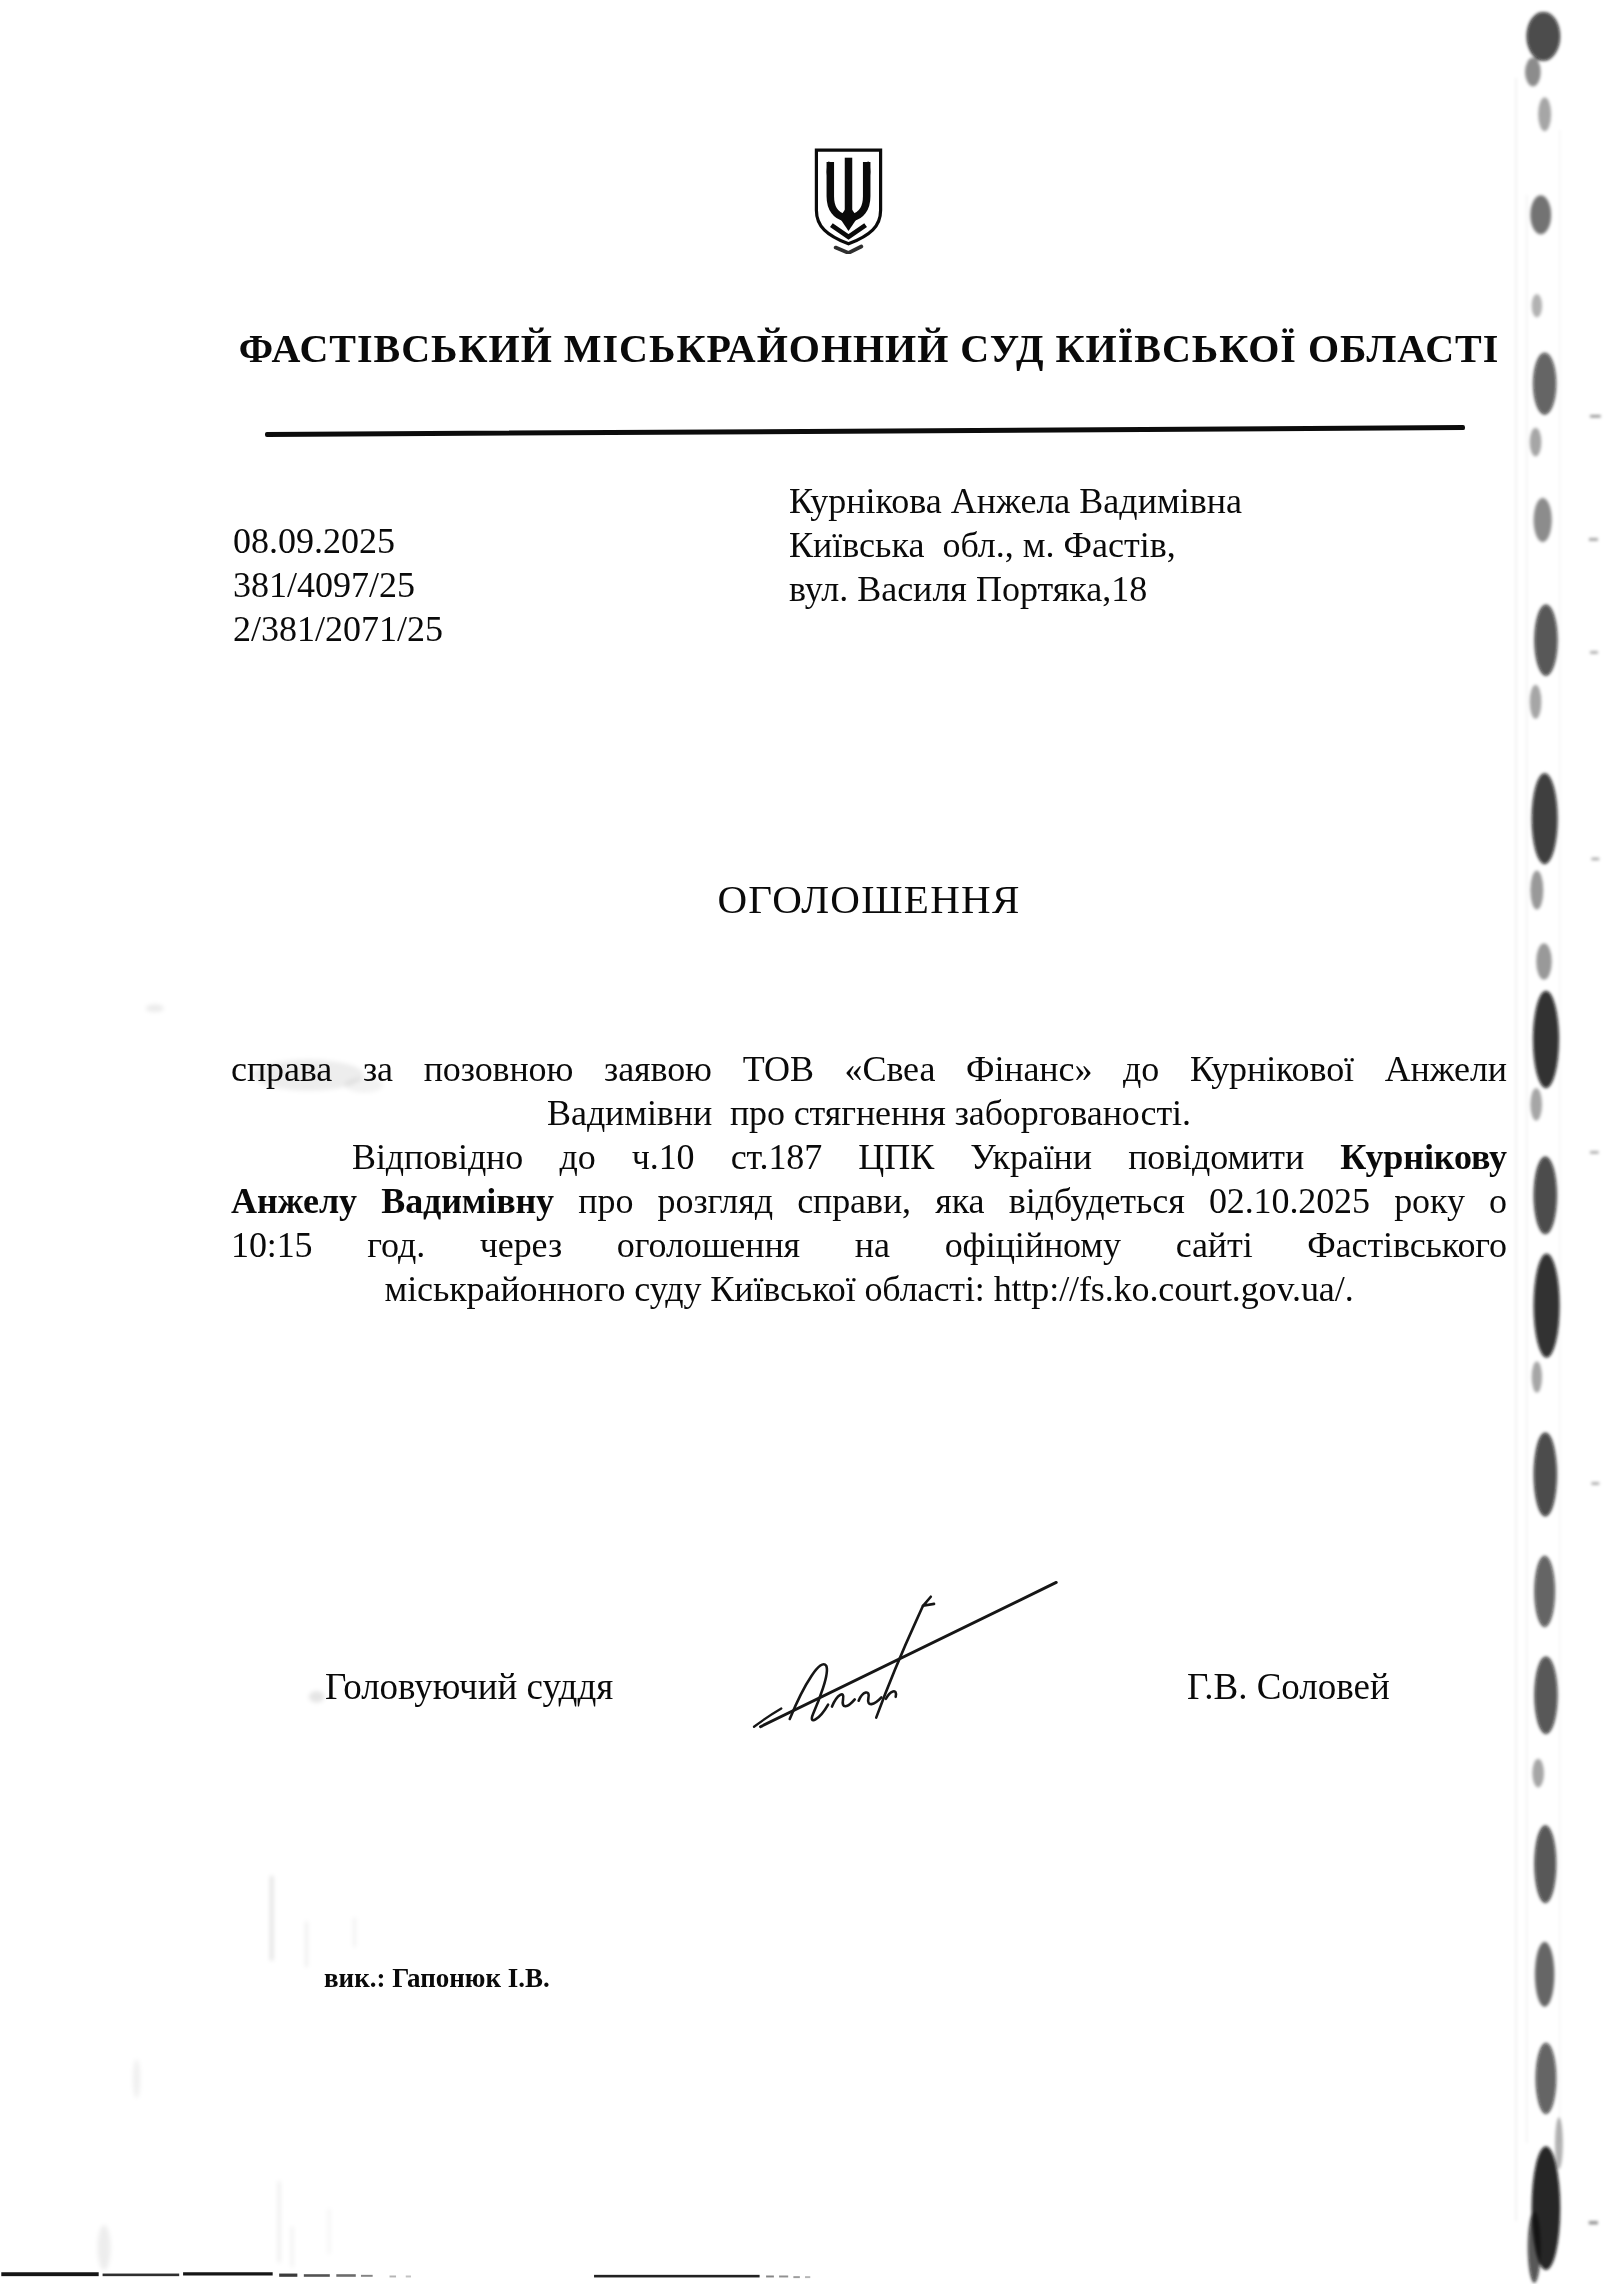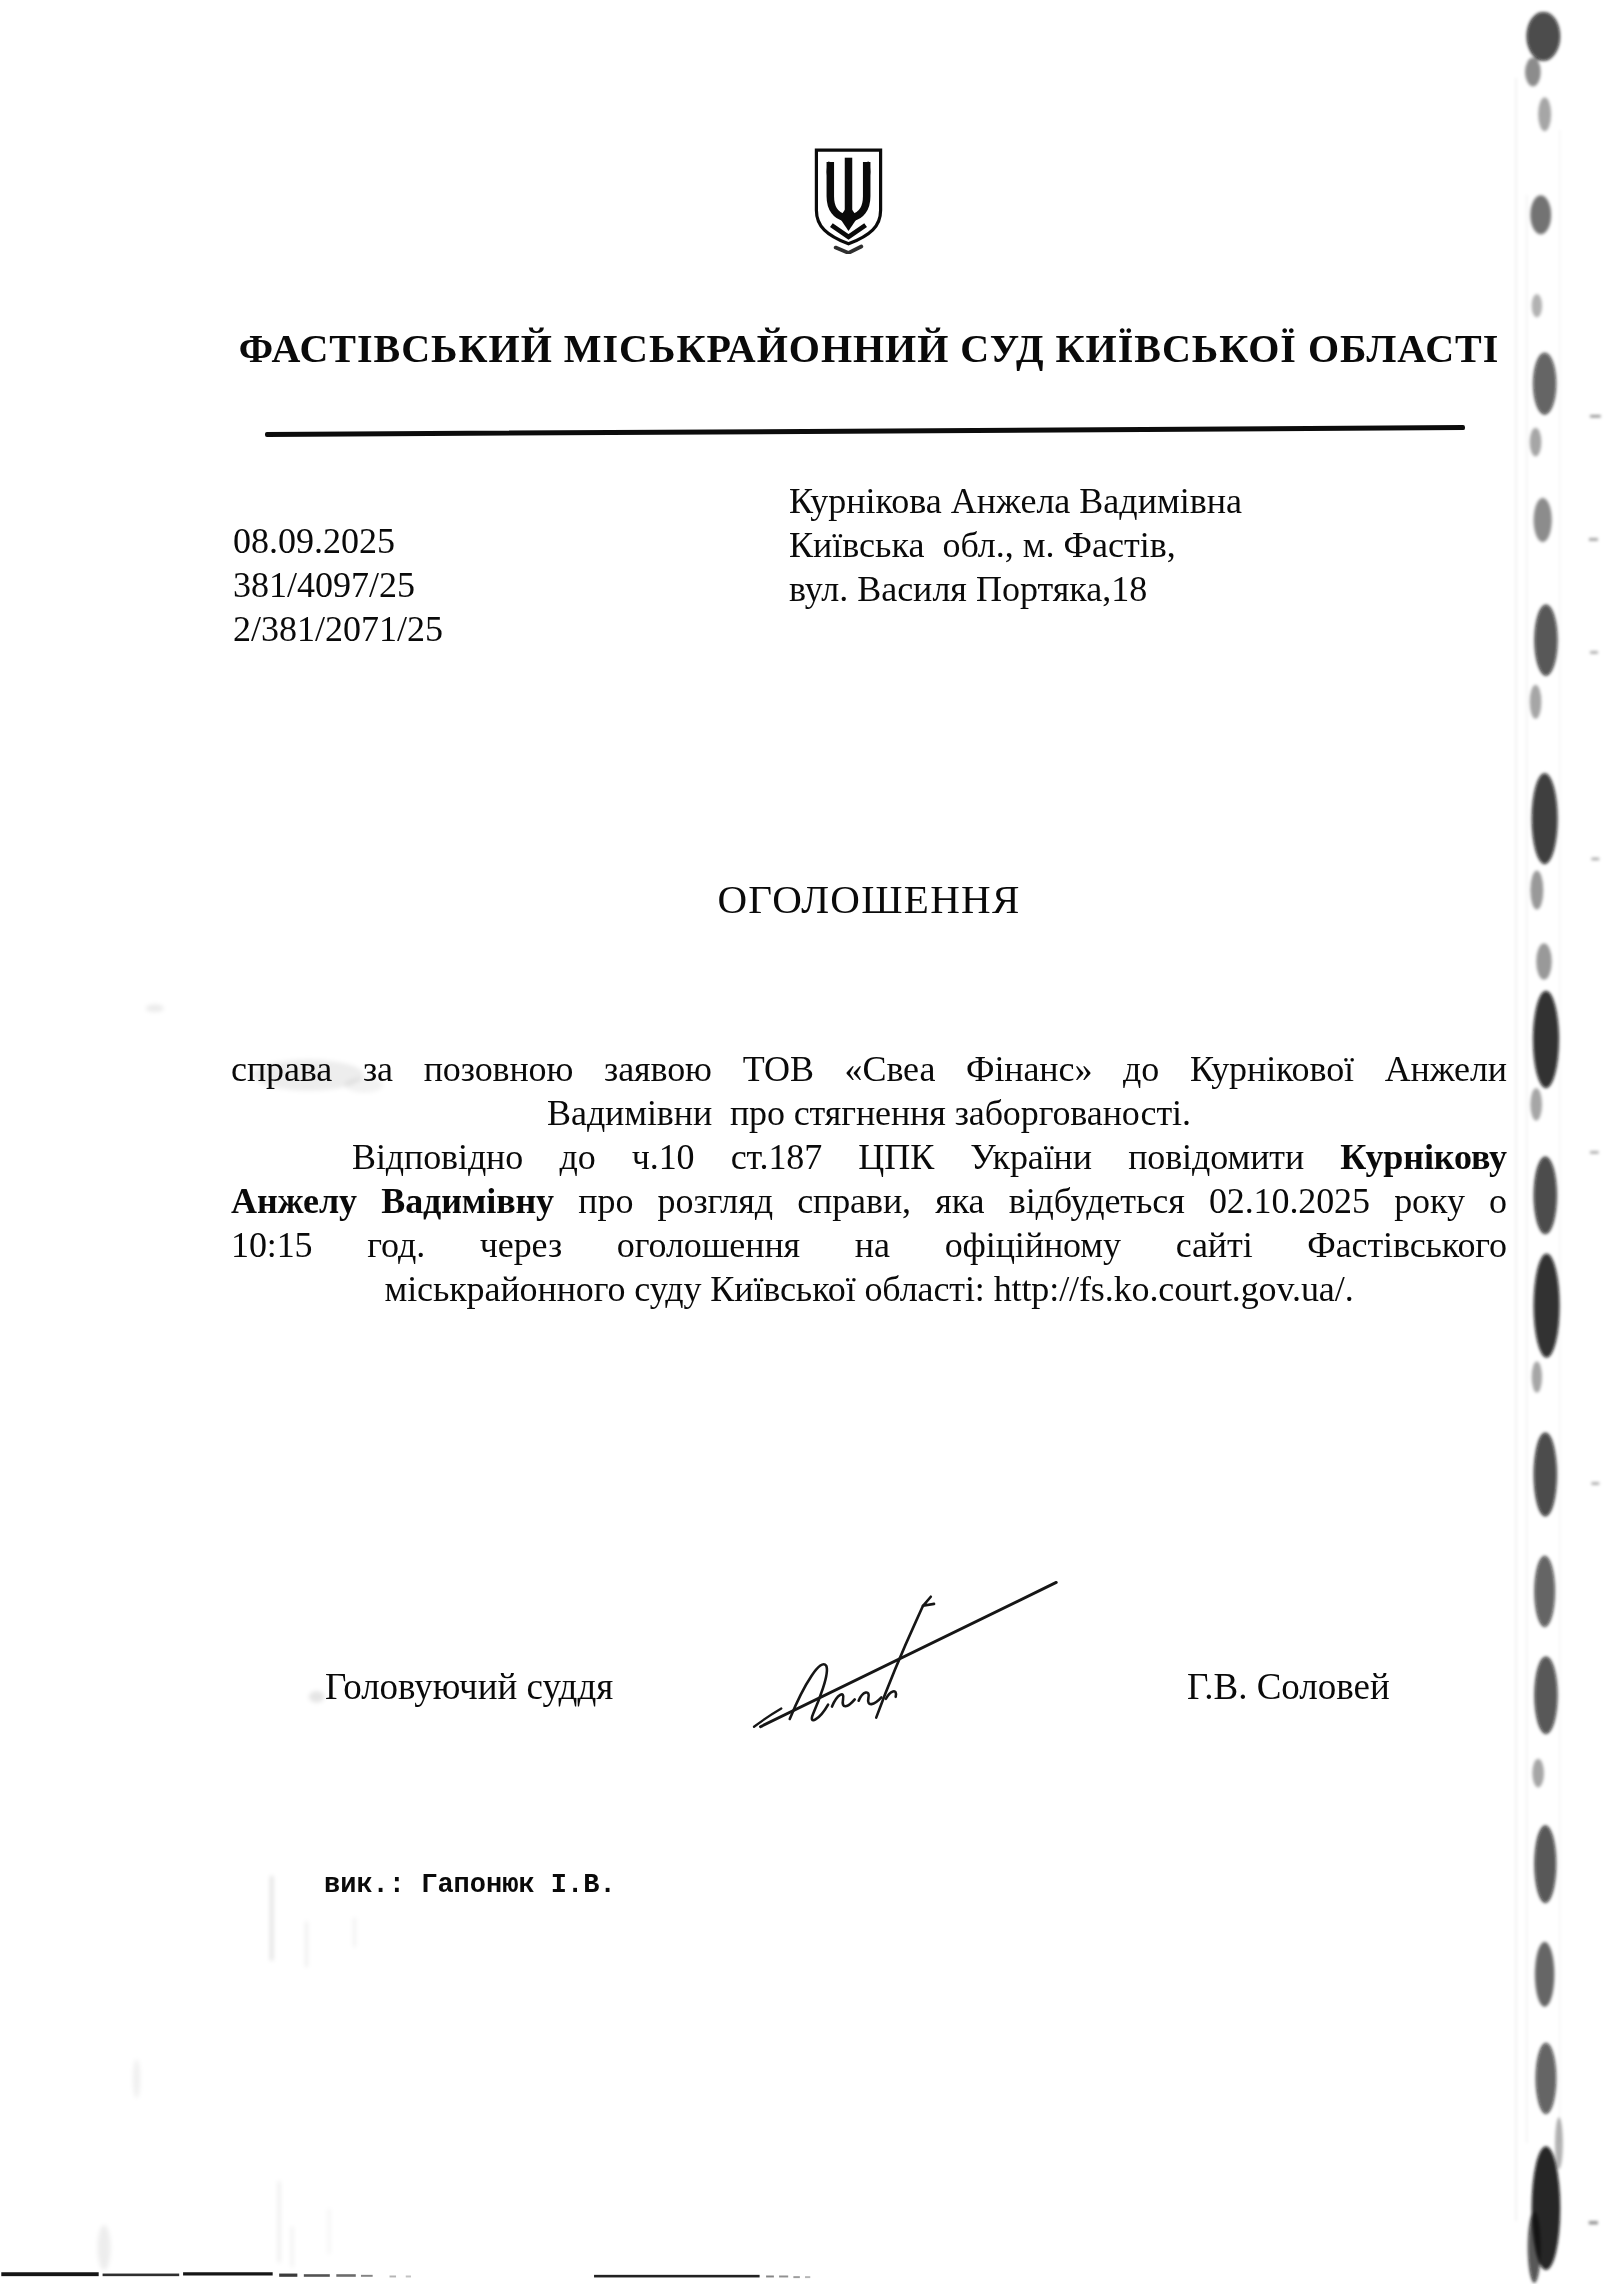--- a/index.html
+++ b/index.html
@@ -52,21 +52,21 @@
   .ind1{padding-left:116px;}
   .ind2{padding-left:121px;}
   .b{font-weight:700;}
 
   
   .judge-role{left:325px;top:1665px;font-size:37px;line-height:44px;}
   .judge-name{left:1187px;top:1665px;font-size:37px;line-height:44px;}
   .sig{left:728px;top:1555px;width:351px;height:179px;}
 
   
-  .executor{left:324px;top:1870px;font-size:27px;line-height:31px;font-weight:700;font-family:Liberation Mono, monospace;}
+  .executor{left:324px;top:1963px;font-size:27px;line-height:31px;font-weight:700;}
 
   
   .noise-right{left:1481px;top:0;width:137px;height:2284px;pointer-events:none;}
   .smudge{pointer-events:none;}
   .bottom-marks{left:0;top:2267px;width:844px;height:17px;pointer-events:none;}
 </style>
 </head>
 <body>
 
 <div id="page">

